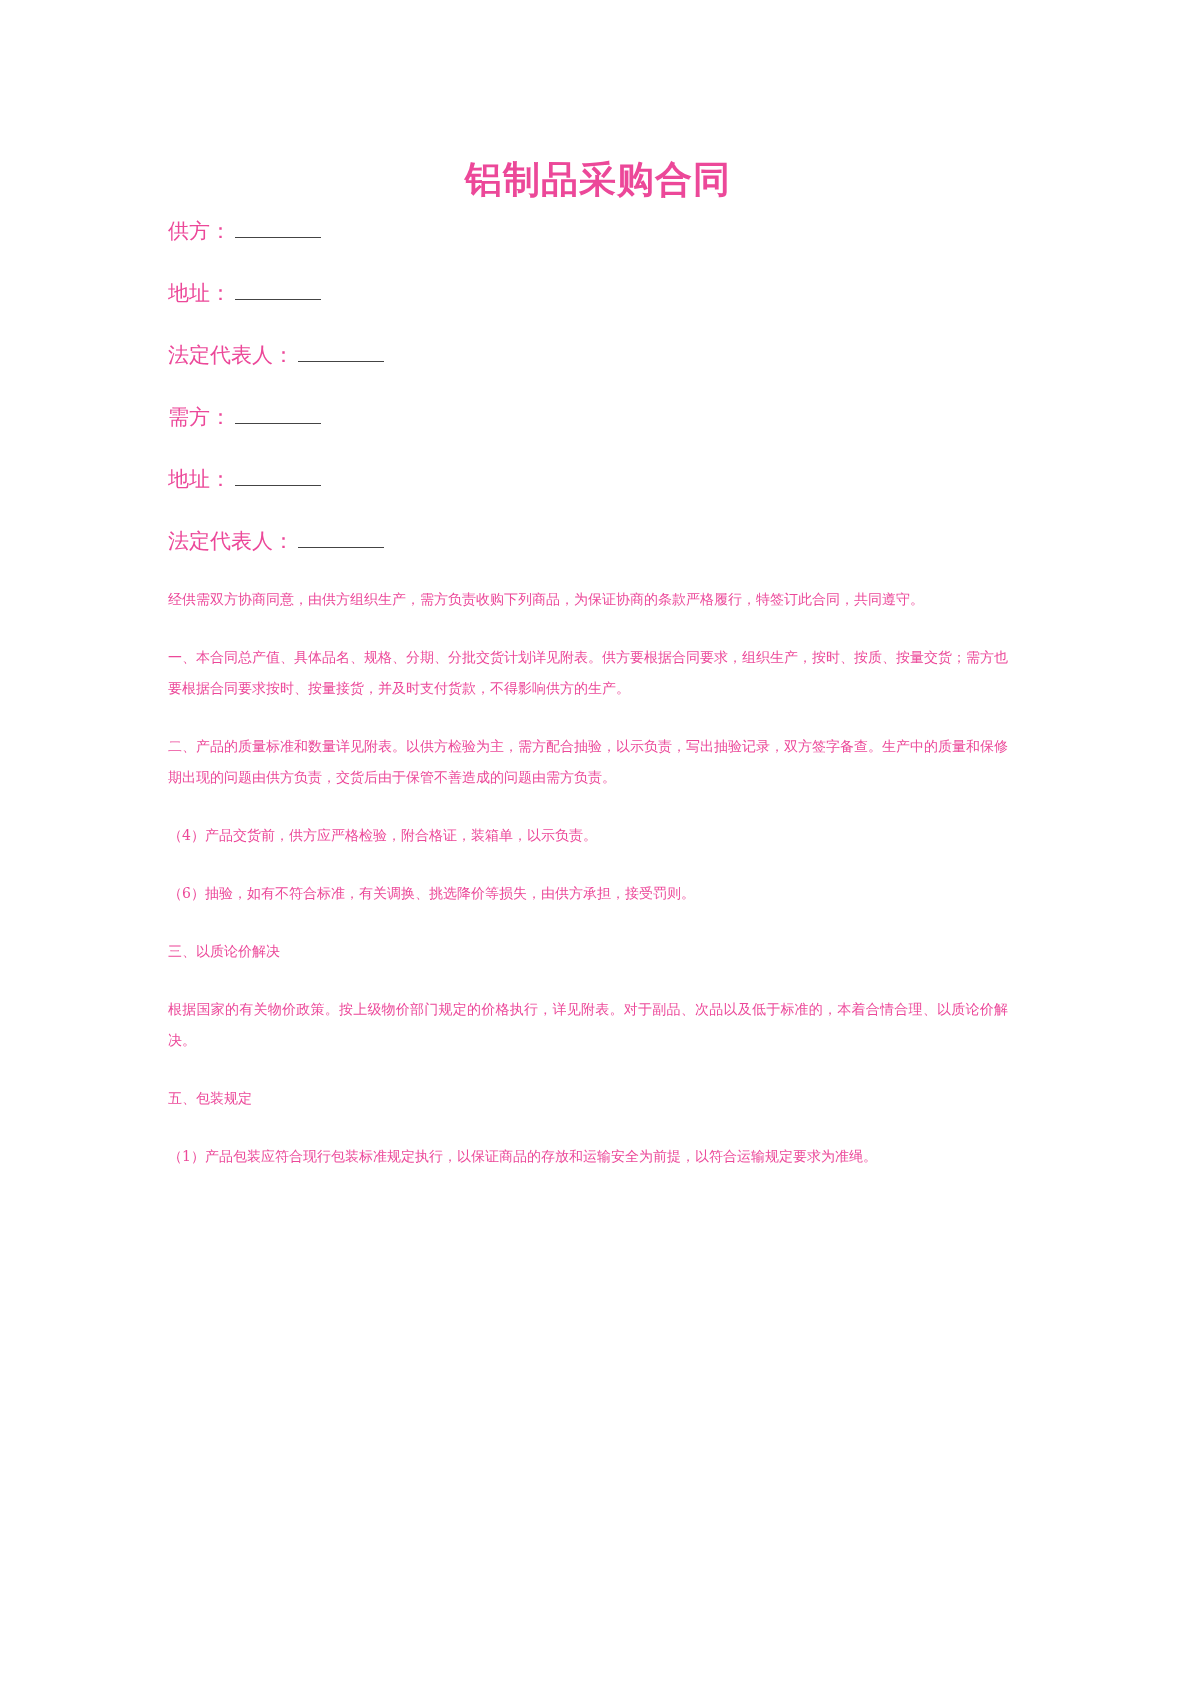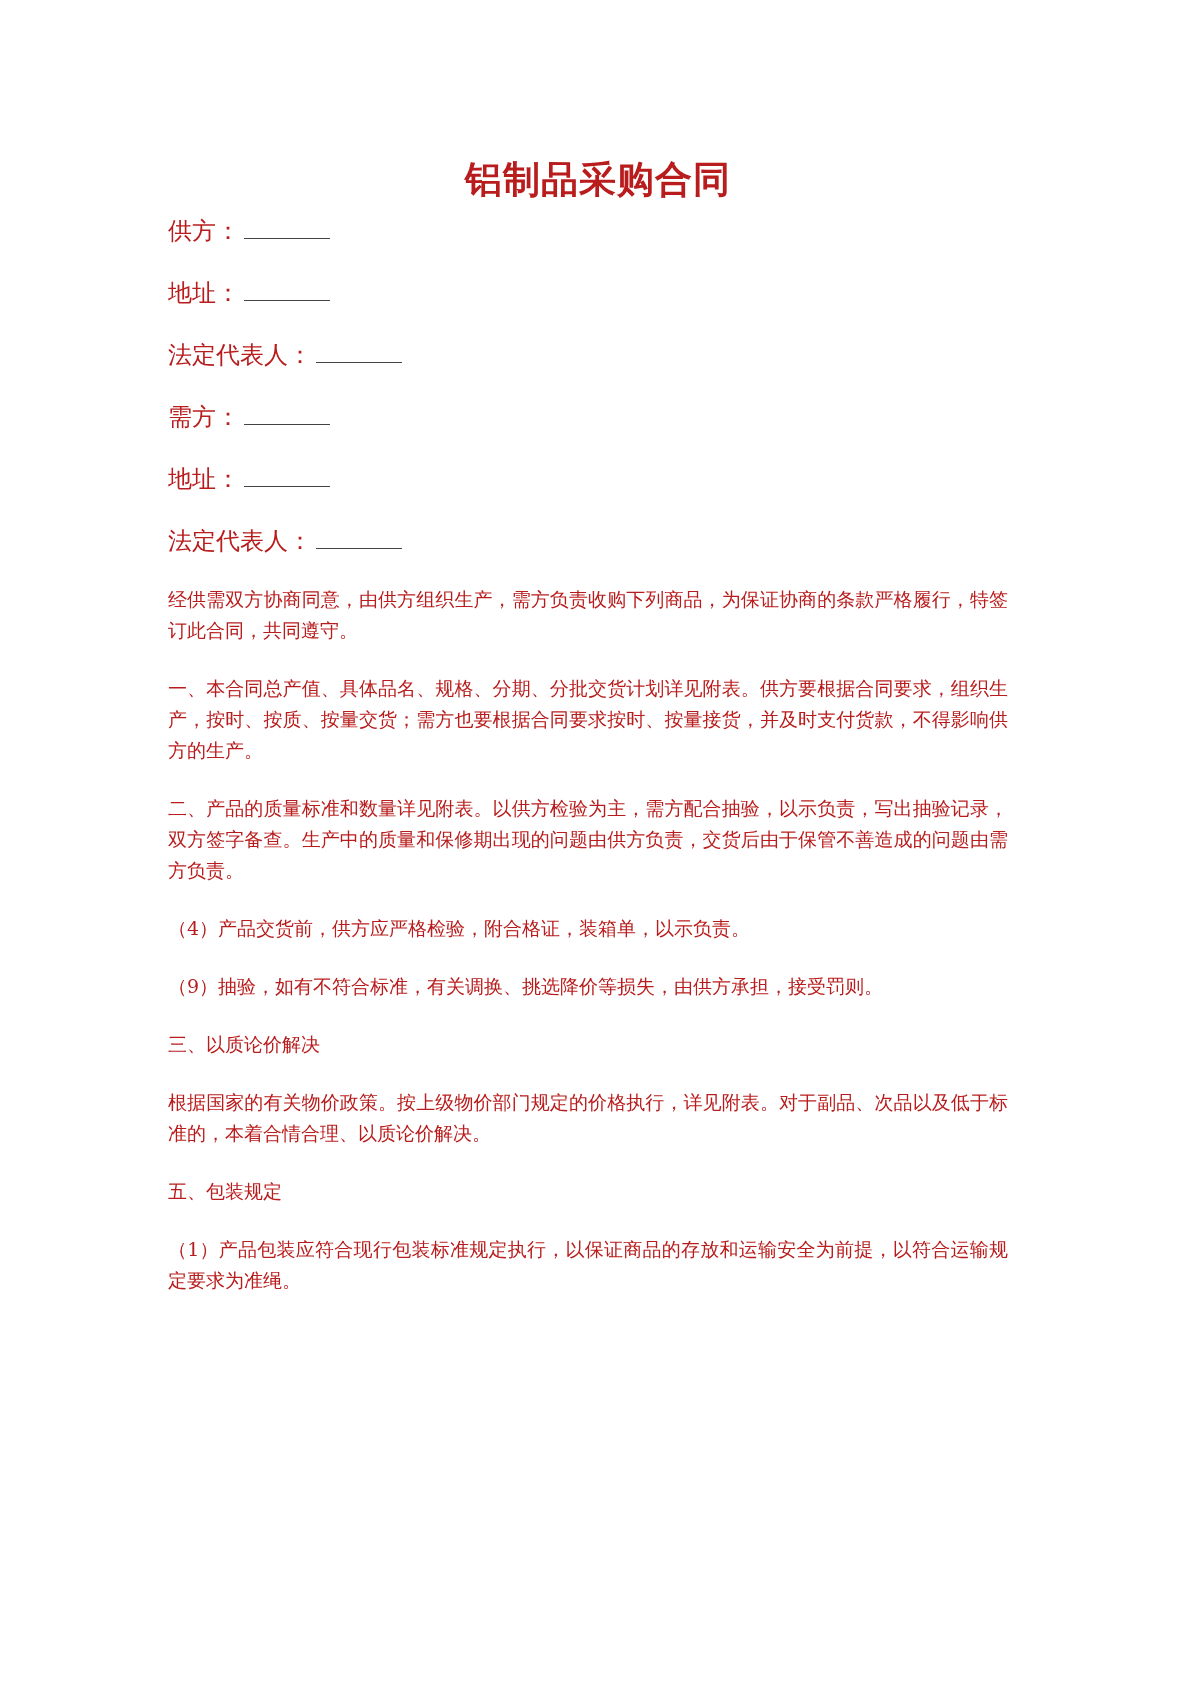--- a/index.html
+++ b/index.html
@@ -1,33 +1,33 @@
 <!DOCTYPE html>
 <html><head>
   <meta charset="utf-8">
   <style>
     html, body { margin: 0; padding: 0; background: #ffffff; }
     body { width: 1190px; height: 1683px; position: relative; overflow: hidden; }
     .page {
       position: absolute; left: 168px; top: 155px; width: 840px;
-      color: #b91c1c;
+      color: #ec4899;
       font-family: "DejaVu Serif", "Liberation Serif", serif;
     }
     .title {
       text-align: center; font-size: 37px; font-weight: bold; margin: 0 0 14px 0;
       font-family: "DejaVu Sans", "Liberation Sans", sans-serif; letter-spacing: 1px;
       padding-left: 20px;
     }
-    .field { font-size: 24px; height: 25px; line-height: 25px; margin-bottom: 37px; white-space: nowrap; }
+    .field { font-size: 21px; height: 25px; line-height: 25px; margin-bottom: 37px; white-space: nowrap; }
     .blank {
       display: inline-block; width: 86px; border-bottom: 1px solid #444; height: 18px;
       vertical-align: baseline; margin-left: 4px;
     }
     .para {
-      font-size: 19px; line-height: 31px; margin: 0 0 27px 0; text-align: justify;
+      font-size: 14px; line-height: 31px; margin: 0 0 27px 0; text-align: justify;
       letter-spacing: 0;
     }
     .para.last { margin-bottom: 16px; }
   </style>
 </head>
 <body>
 
 <div class="page">
   <div class="title">铝制品采购合同</div>
 
@@ -47,18 +47,18 @@
     <span>地址：</span><span class="blank"></span>
   </div>
   <div class="field" style="margin-bottom:30px;">
     <span>法定代表人：</span><span class="blank"></span>
   </div>
 
   <p class="para">经供需双方协商同意，由供方组织生产，需方负责收购下列商品，为保证协商的条款严格履行，特签订此合同，共同遵守。</p>
   <p class="para">一、本合同总产值、具体品名、规格、分期、分批交货计划详见附表。供方要根据合同要求，组织生产，按时、按质、按量交货；需方也要根据合同要求按时、按量接货，并及时支付货款，不得影响供方的生产。</p>
   <p class="para">二、产品的质量标准和数量详见附表。以供方检验为主，需方配合抽验，以示负责，写出抽验记录，双方签字备查。生产中的质量和保修期出现的问题由供方负责，交货后由于保管不善造成的问题由需方负责。</p>
   <p class="para">（4）产品交货前，供方应严格检验，附合格证，装箱单，以示负责。</p>
-  <p class="para">（9）抽验，如有不符合标准，有关调换、挑选降价等损失，由供方承担，接受罚则。</p>
+  <p class="para">（6）抽验，如有不符合标准，有关调换、挑选降价等损失，由供方承担，接受罚则。</p>
   <p class="para">三、以质论价解决</p>
   <p class="para">根据国家的有关物价政策。按上级物价部门规定的价格执行，详见附表。对于副品、次品以及低于标准的，本着合情合理、以质论价解决。</p>
   <p class="para">五、包装规定</p>
   <p class="para last">（1）产品包装应符合现行包装标准规定执行，以保证商品的存放和运输安全为前提，以符合运输规定要求为准绳。</p>
 </div>
 
 </body></html>

